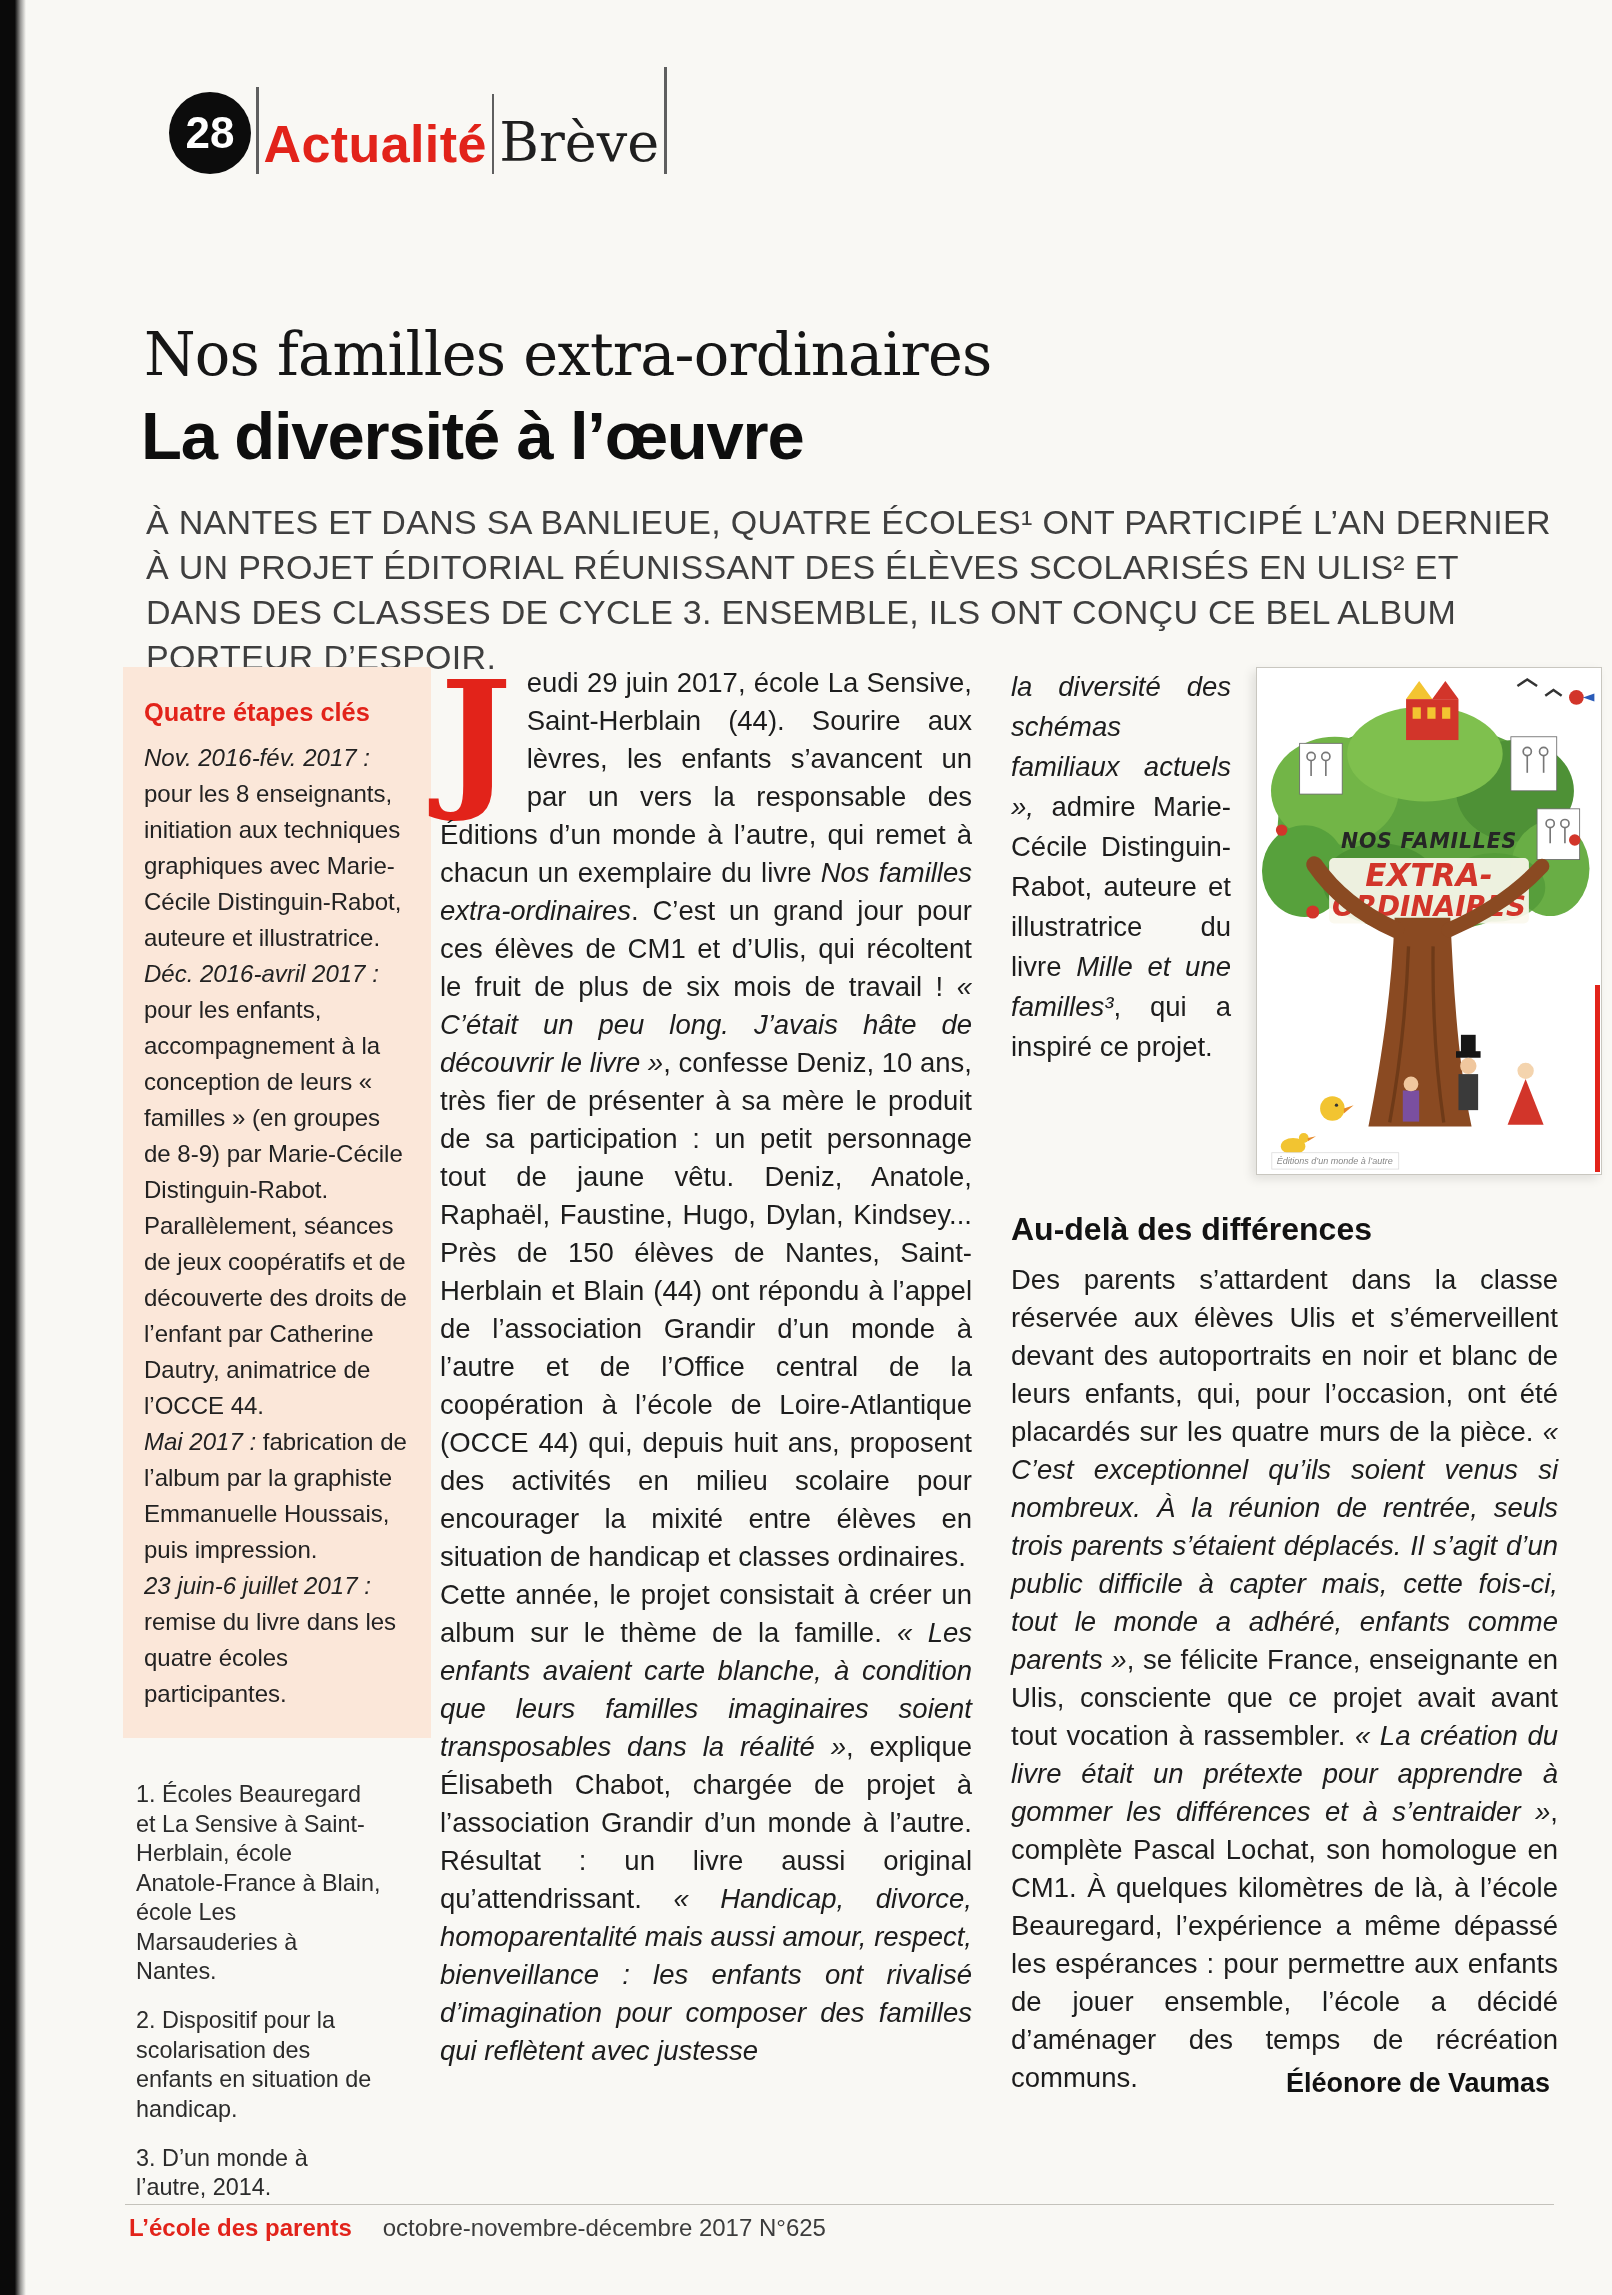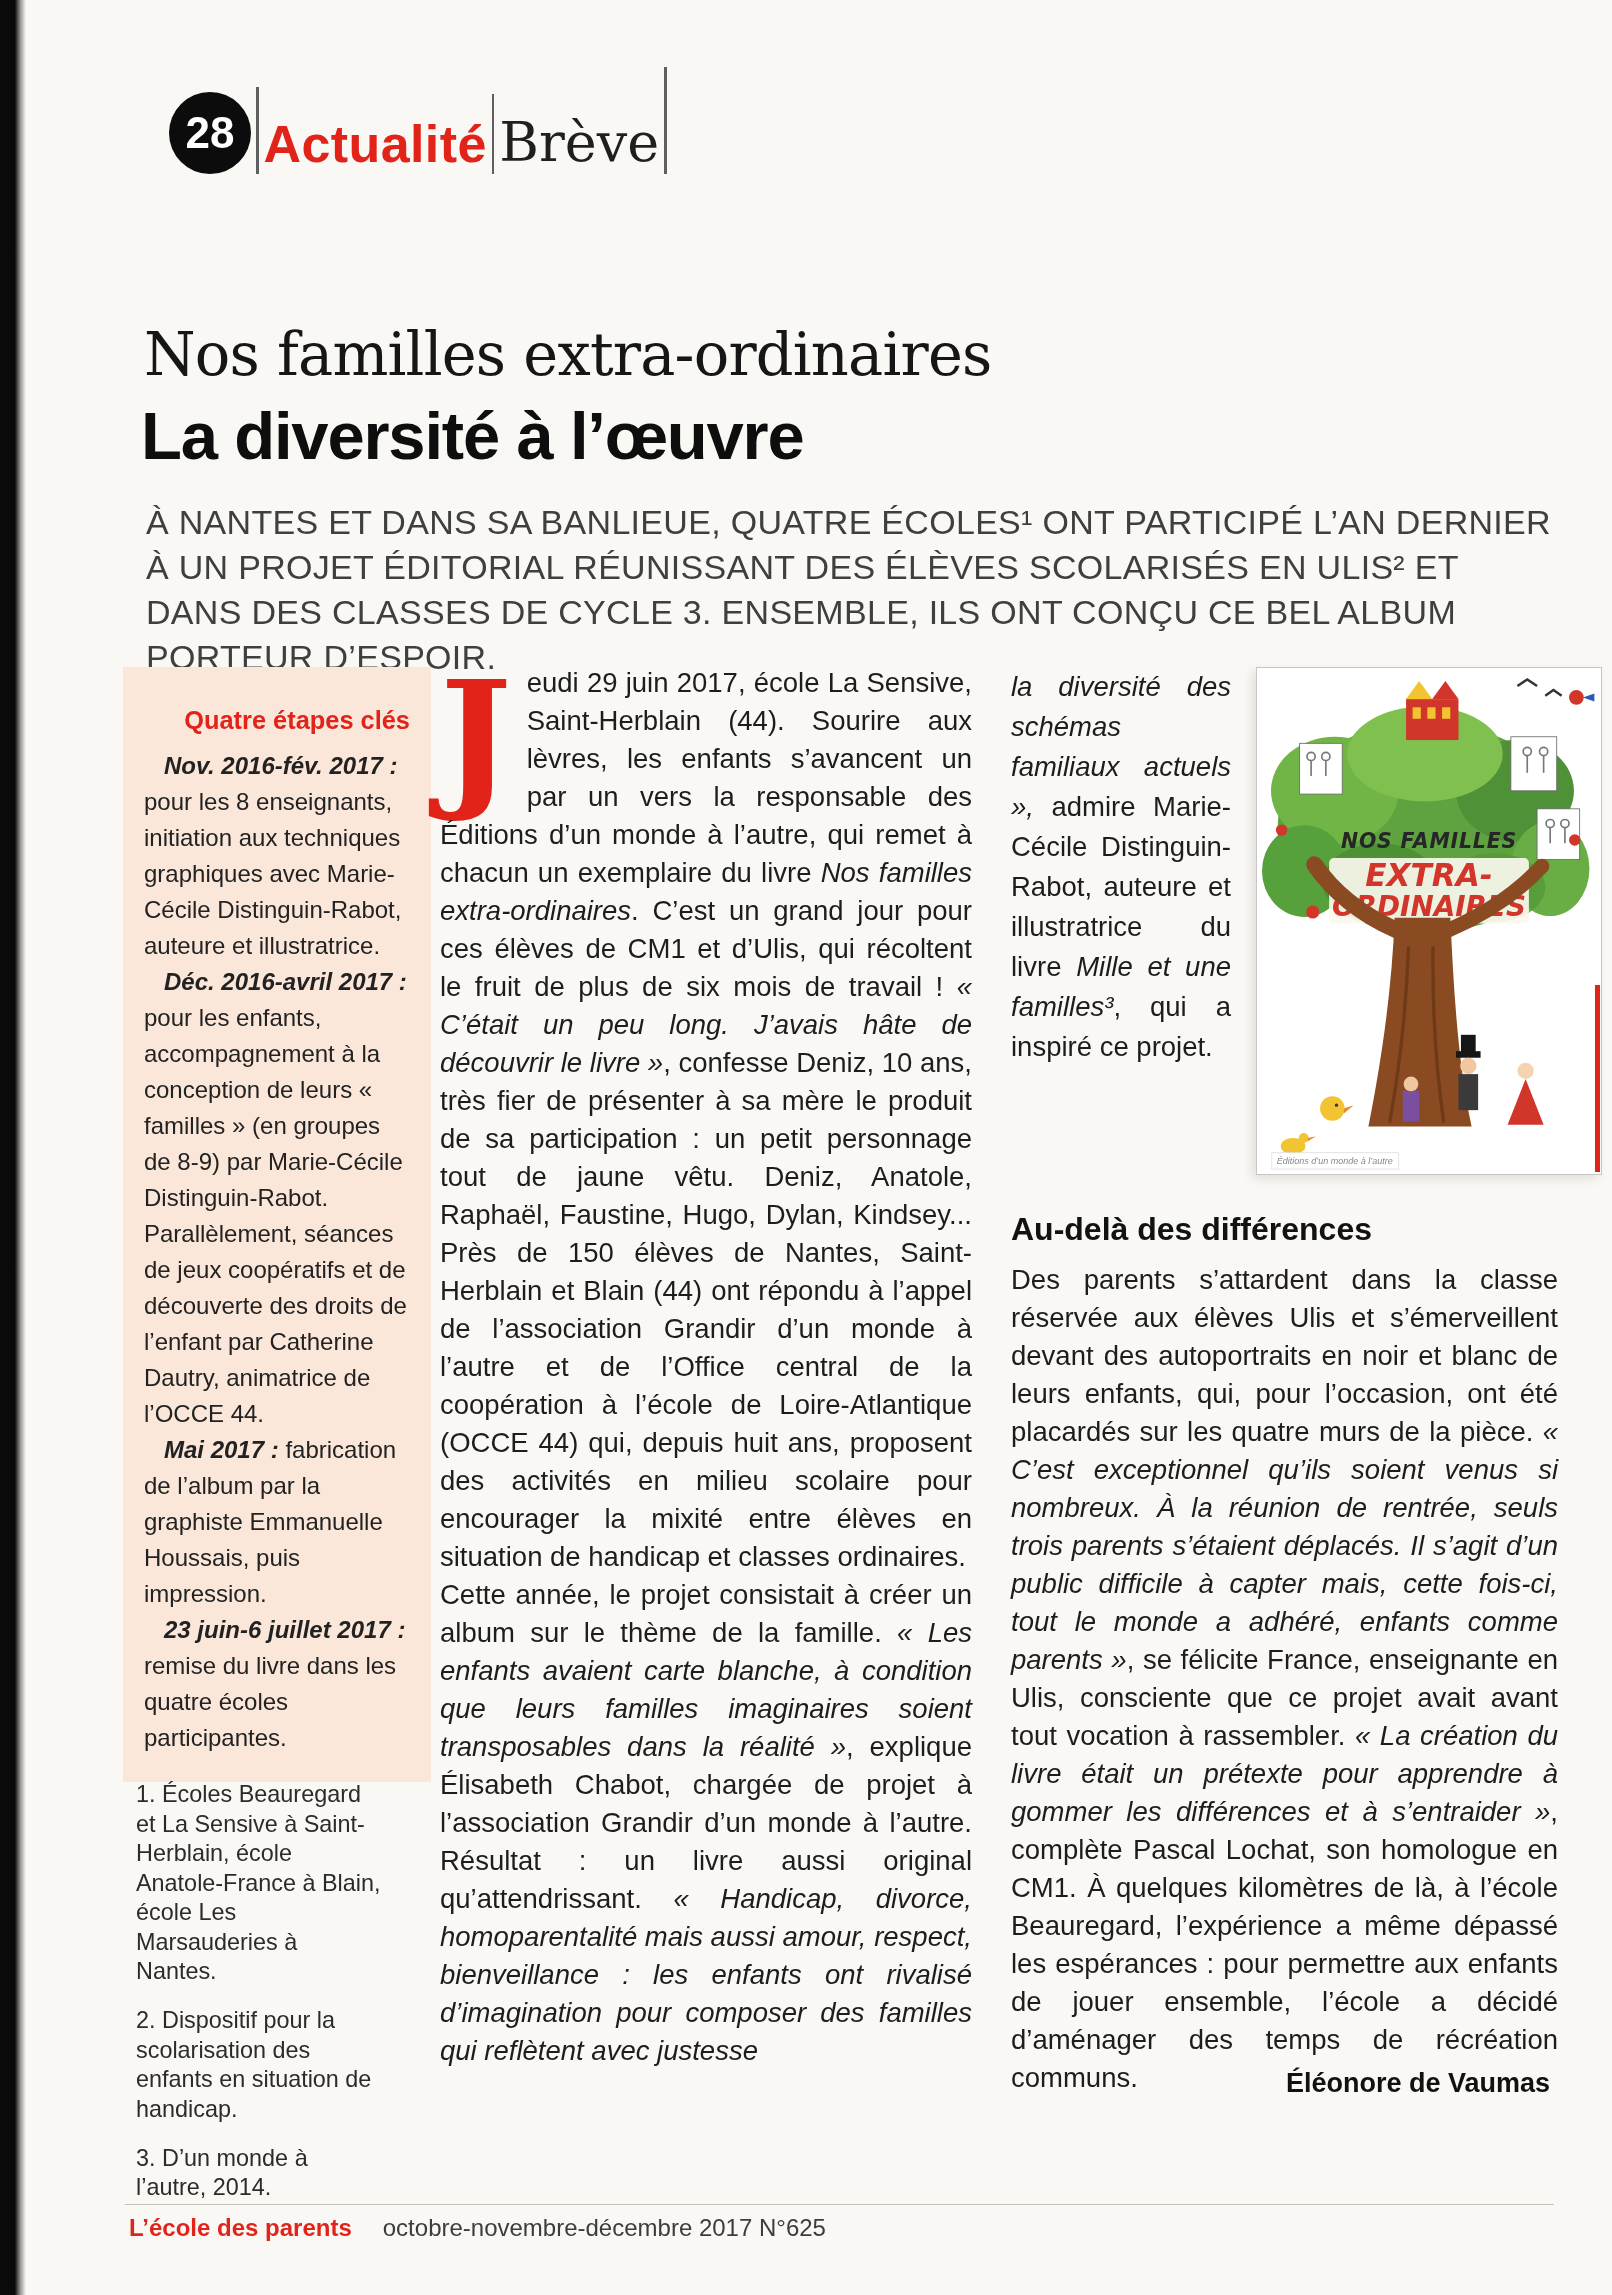--- a/index.html
+++ b/index.html
@@ -18,23 +18,23 @@
   
   .kicker{position:absolute;left:144px;top:320px;font-family:"DejaVu Serif",serif;
         font-size:59px;color:#161616;letter-spacing:-0.8px;}
   .main-title{position:absolute;left:141px;top:397px;font-size:67px;font-weight:800;
         color:#0e0e0e;letter-spacing:-1.2px;}
   .standfirst{position:absolute;left:146px;top:500px;width:1413px;font-size:34px;
         line-height:45px;color:#3f3f3f;letter-spacing:0.3px;}
   
   .sidebar{position:absolute;left:123px;top:667px;width:308px;background:#fbe7d9;
         padding:23px 21px 26px;box-sizing:border-box;}
-  .sidebar h3{margin:16px 0 13px 0;font-size:25.4px;color:#e2231a;font-weight:bold;text-align:right;}
+  .sidebar h3{margin:8px 0 13px 0;font-size:25.4px;color:#e2231a;font-weight:bold;}
   .step{margin:0;font-size:24px;line-height:36px;color:#222222;}
-  .step .d{font-weight:bold;font-style:italic;margin-left:20px;}
+  .step .d{font-weight:normal;font-style:italic;}
   
   .footnotes{position:absolute;left:136px;top:1780px;width:246px;font-size:23.4px;
         line-height:29.5px;color:#2b2b2b;}
   .footnotes p{margin:0 0 19.7px 0;}
   
   .col-mid{position:absolute;left:440px;top:664px;width:532px;}
   .body-p{margin:0;font-size:27.5px;line-height:38px;text-align:justify;color:#1d1d1d;}
   .it{font-style:italic;}
   .dropcap{float:left;font-family:"DejaVu Serif",serif;font-weight:bold;color:#e2231a;
         font-size:152px;line-height:123px;margin:9.8px 14.8px 0 0;}

